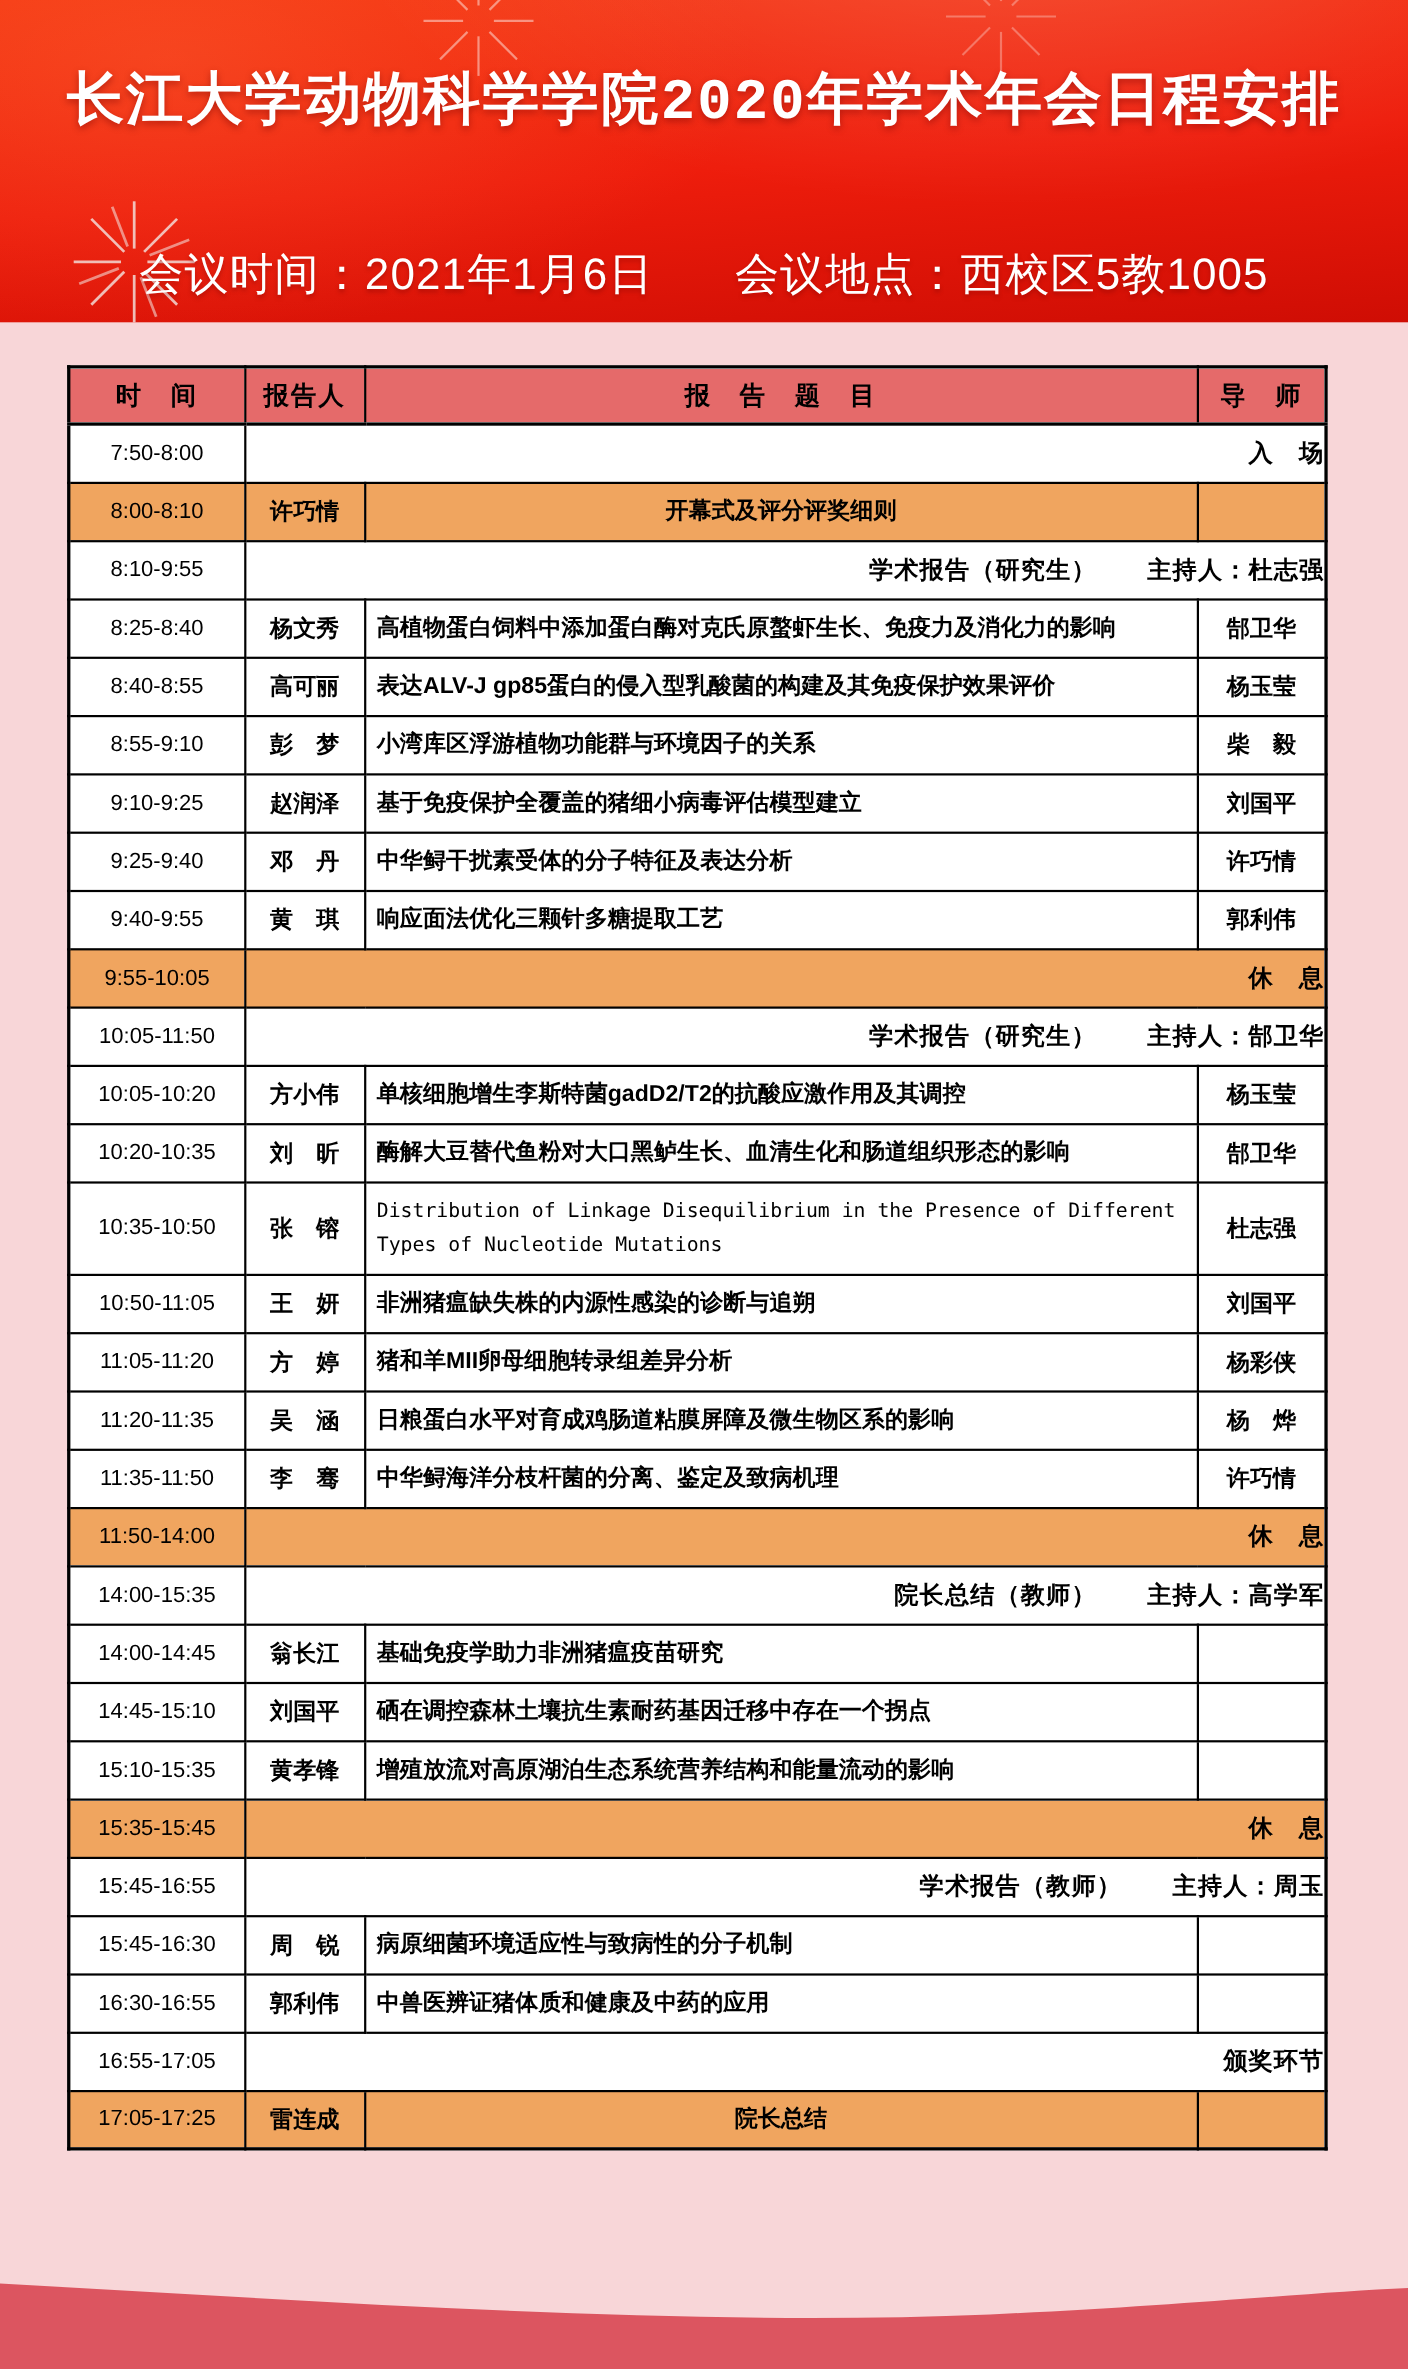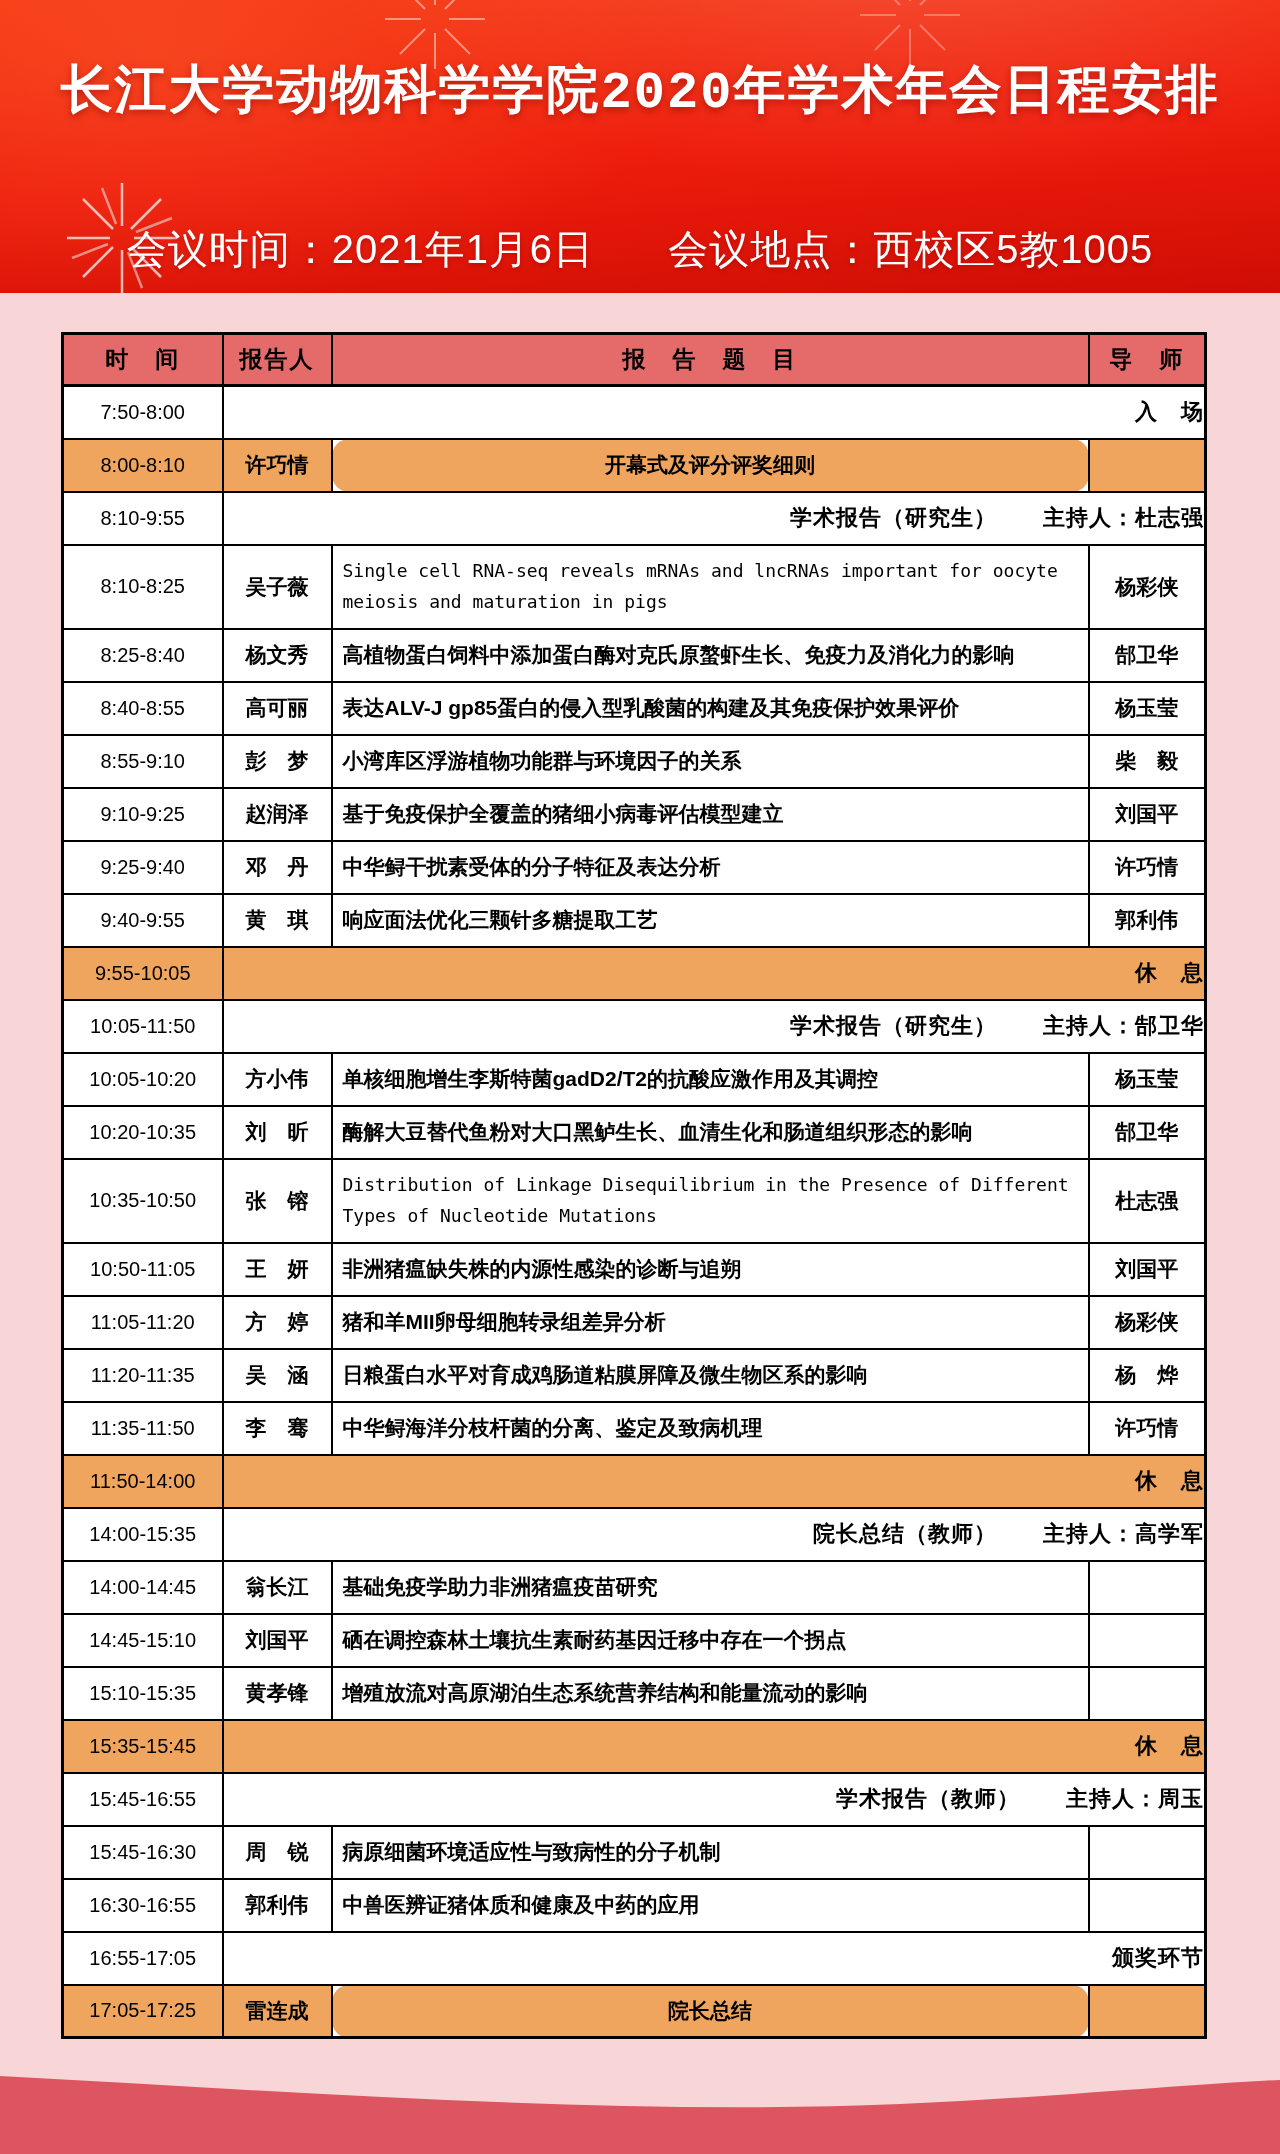--- a/index.html
+++ b/index.html
@@ -58,21 +58,21 @@
     height:52px;font-size:23px;font-weight:bold;
     border-bottom:3px solid var(--border-black);
     letter-spacing:2px;
     margin-left:38px;
   }
   .schedule td{height:53px;font-size:21px;}
   .schedule tr.orange td{background:var(--highlight-orange);}
   td.c-time{text-align:center;font-weight:normal;font-size:20px;letter-spacing:0;}
   td.c-speaker{text-align:center;font-weight:bold;}
   td.c-mentor{text-align:center;font-weight:bold;}
-  td.c-title{text-align:left;font-weight:bold;padding:0 10px;line-height:1.35;border-radius:17px;}
+  td.c-title{text-align:left;font-weight:bold;padding:0 10px;line-height:1.35;}
   td.c-title.center{text-align:center;}
   td.c-title.latin{
     font-family:"DejaVu Sans Mono","Liberation Mono",monospace;
     font-weight:normal;font-size:18px;line-height:1.7;height:84px;
   }
   td.c-span{text-align:right;font-weight:bold;font-size:22px;letter-spacing:1px;}
   
   .wave{position:absolute;left:0;bottom:0;width:1280px;height:154px;display:block;}
 </style>
 </head>
@@ -153,26 +153,20 @@
           <td class="c-time">8:00-8:10</td>
           <td class="c-speaker">许巧情</td>
           <td class="c-title center">开幕式及评分评奖细则</td>
           <td class="c-mentor"></td>
         </tr>
         <tr>
           <td class="c-time">8:10-9:55</td>
           <td class="c-span" colspan="3">学术报告（研究生）　　主持人：杜志强</td>
         </tr>
         <tr>
-          <td class="c-time">8:10-8:25</td>
-          <td class="c-speaker">吴子薇</td>
-          <td class="c-title latin">Single cell RNA-seq reveals mRNAs and lncRNAs important for oocyte meiosis and maturation in pigs</td>
-          <td class="c-mentor">杨彩侠</td>
-        </tr>
-        <tr>
           <td class="c-time">8:25-8:40</td>
           <td class="c-speaker">杨文秀</td>
           <td class="c-title">高植物蛋白饲料中添加蛋白酶对克氏原螯虾生长、免疫力及消化力的影响</td>
           <td class="c-mentor">郜卫华</td>
         </tr>
         <tr>
           <td class="c-time">8:40-8:55</td>
           <td class="c-speaker">高可丽</td>
           <td class="c-title">表达ALV-J gp85蛋白的侵入型乳酸菌的构建及其免疫保护效果评价</td>
           <td class="c-mentor">杨玉莹</td>

